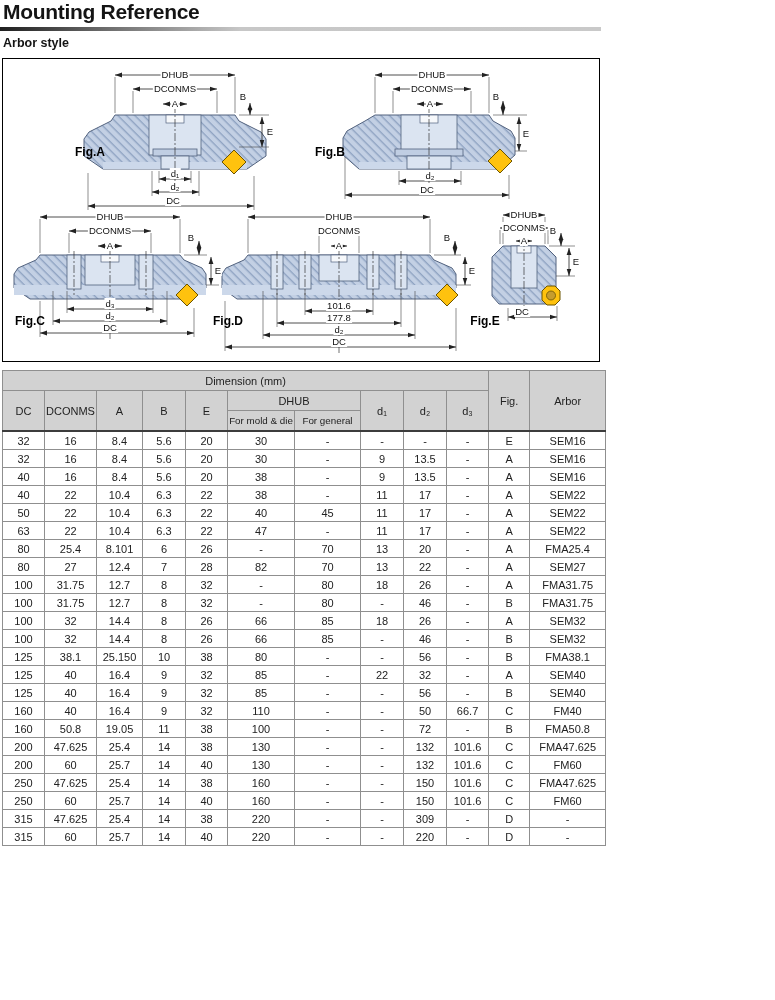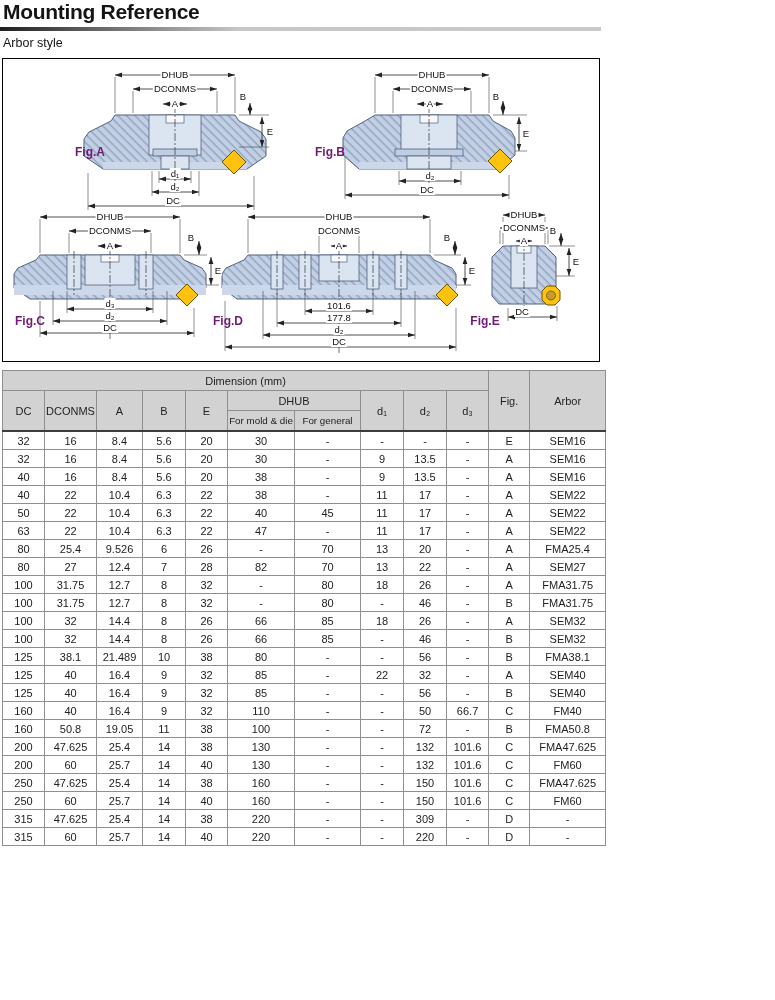--- a/index.html
+++ b/index.html
@@ -2,29 +2,29 @@
 <html><head>
 <meta charset="utf-8">
 <style>
   html,body{margin:0;padding:0;background:#fff;}
   .page{position:relative;width:642px;height:1000px;background:#fff;overflow:hidden;
         font-family:"Liberation Sans",sans-serif;color:#111;border-radius:13px;}
   .title{position:absolute;left:3px;top:0px;font-size:21px;font-weight:bold;
          letter-spacing:-0.3px;color:#141414;}
   .title-rule{position:absolute;left:0;top:27px;width:601px;height:4px;
         background:linear-gradient(to right,#1f1f1f 0%,#6e6e6e 18%,#c7c7c7 40%,#c9c9c9 100%);}
-  .subtitle{position:absolute;left:3px;top:36px;font-size:12.5px;font-weight:normal;color:#141414;}
+  .subtitle{position:absolute;left:3px;top:36px;font-size:12.5px;font-weight:bold;color:#141414;}
 
   .diagram-box{position:absolute;left:2px;top:58px;width:596px;height:302px;
         border:1.5px solid #000;background:#fff;}
   .diagram-box svg{position:absolute;left:0;top:0;}
   .dl{position:absolute;transform:translateX(-50%);font-size:9.5px;line-height:11px;
       background:#fff;padding:0 1px;color:#111;white-space:nowrap;}
   .fig-name{position:absolute;transform:translateX(-50%);font-size:12px;font-weight:bold;
-      line-height:13px;color:#701a75;white-space:nowrap;}
+      line-height:13px;color:#000000;white-space:nowrap;}
 
   .dim-table{position:absolute;left:2px;top:370px;width:603px;border-collapse:collapse;
       table-layout:fixed;border:1.5px solid #3c3c3c;}
   .dim-table th,.dim-table td{border:1px solid #8f8f8f;text-align:center;vertical-align:middle;
       padding:0;color:#222;overflow:hidden;white-space:nowrap;}
   .dim-table thead th{background:#d2d2d2;font-weight:normal;font-size:11px;height:19px;color:#222;}
   .dim-table thead{border-bottom:2px solid #3c3c3c;}
   .dim-table thead th.small{font-size:9.8px;}
   .dim-table td{font-size:11px;height:17px;background:#fff;}
 
@@ -339,21 +339,21 @@
           <td>-</td>
           <td>11</td>
           <td>17</td>
           <td>-</td>
           <td>A</td>
           <td>SEM22</td>
         </tr>
         <tr>
           <td>80</td>
           <td>25.4</td>
-          <td>9.526</td>
+          <td>8.101</td>
           <td>6</td>
           <td>26</td>
           <td>-</td>
           <td>70</td>
           <td>13</td>
           <td>20</td>
           <td>-</td>
           <td>A</td>
           <td>FMA25.4</td>
         </tr>
@@ -423,21 +423,21 @@
           <td>85</td>
           <td>-</td>
           <td>46</td>
           <td>-</td>
           <td>B</td>
           <td>SEM32</td>
         </tr>
         <tr>
           <td>125</td>
           <td>38.1</td>
-          <td>21.489</td>
+          <td>25.150</td>
           <td>10</td>
           <td>38</td>
           <td>80</td>
           <td>-</td>
           <td>-</td>
           <td>56</td>
           <td>-</td>
           <td>B</td>
           <td>FMA38.1</td>
         </tr>

